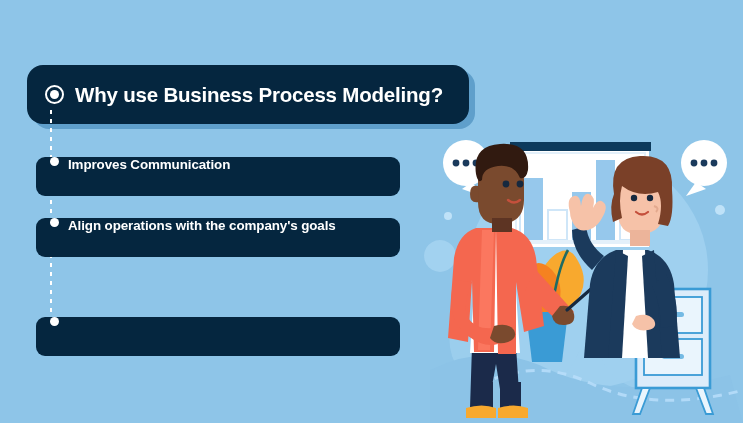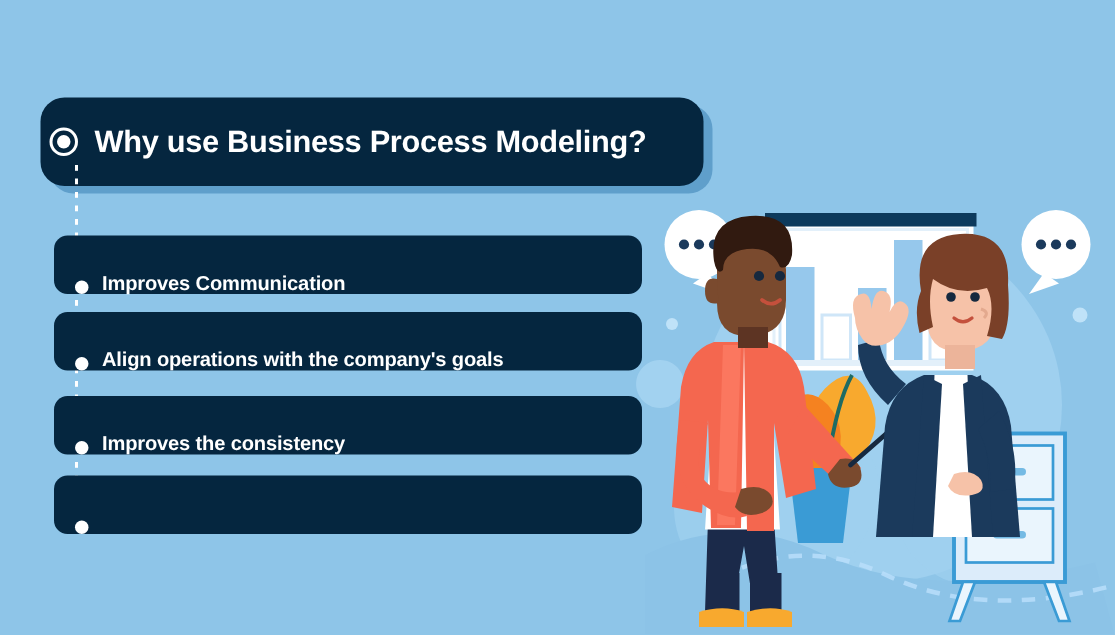--- a/index.html
+++ b/index.html
@@ -34,21 +34,21 @@
   .header-pill {
     position: absolute;
     left: 27px;
     top: 65px;
     width: 442px;
     height: 59px;
     background: #05263f;
     border-radius: 16px;
     display: flex;
     align-items: center;
-    padding-left: 6px;
+    padding-left: 18px;
     box-sizing: border-box;
   }
   .header-ring {
     width: 19px;
     height: 19px;
     border-radius: 50%;
     border: 2px solid #ffffff;
     box-sizing: border-box;
     display: flex;
     align-items: center;
@@ -81,26 +81,26 @@
     height: 245px;
     background-image: linear-gradient(to bottom, #ffffff 0 4px, rgba(255,255,255,0) 4px 9px);
     background-size: 2px 9px;
     background-repeat: repeat-y;
   }
 
   
   .bar {
     position: absolute;
     left: 36px;
-    width: 392px;
+    width: 364px;
     height: 39px;
     background: #05263f;
     border-radius: 9px;
     display: flex;
-    align-items: flex-end;
+    align-items: flex-start;
     box-sizing: border-box;
   }
   .bar-dot {
     position: absolute;
     left: 14px;
     width: 9px;
     height: 9px;
     border-radius: 50%;
     background: #ffffff;
   }
@@ -133,27 +133,23 @@
     <span class="header-ring"></span>
     <span class="header-title">Why use Business Process Modeling?</span>
   </div>
 
   <div class="dotted-line"></div>
 
   <div class="bar" style="top:157px">
     <span class="bar-dot"></span>
     <span class="bar-label">Improves Communication</span>
   </div>
-  <div class="bar" style="top:208px">
+  <div class="bar" style="top:218px">
     <span class="bar-dot"></span>
     <span class="bar-label">Align operations with the company's goals</span>
-  </div>
-  <div class="bar" style="top:264px">
-    <span class="bar-dot"></span>
-    <span class="bar-label">Improves the consistency</span>
   </div>
   <div class="bar" style="top:317px">
     <span class="bar-dot"></span>
   </div>
 
   <div class="illus">
     <svg width="323" height="303" viewBox="0 0 323 303" xmlns="http://www.w3.org/2000/svg">
 
       <g>
         <ellipse cx="168" cy="150" rx="120" ry="118" fill="#9fd0ef"></ellipse>

